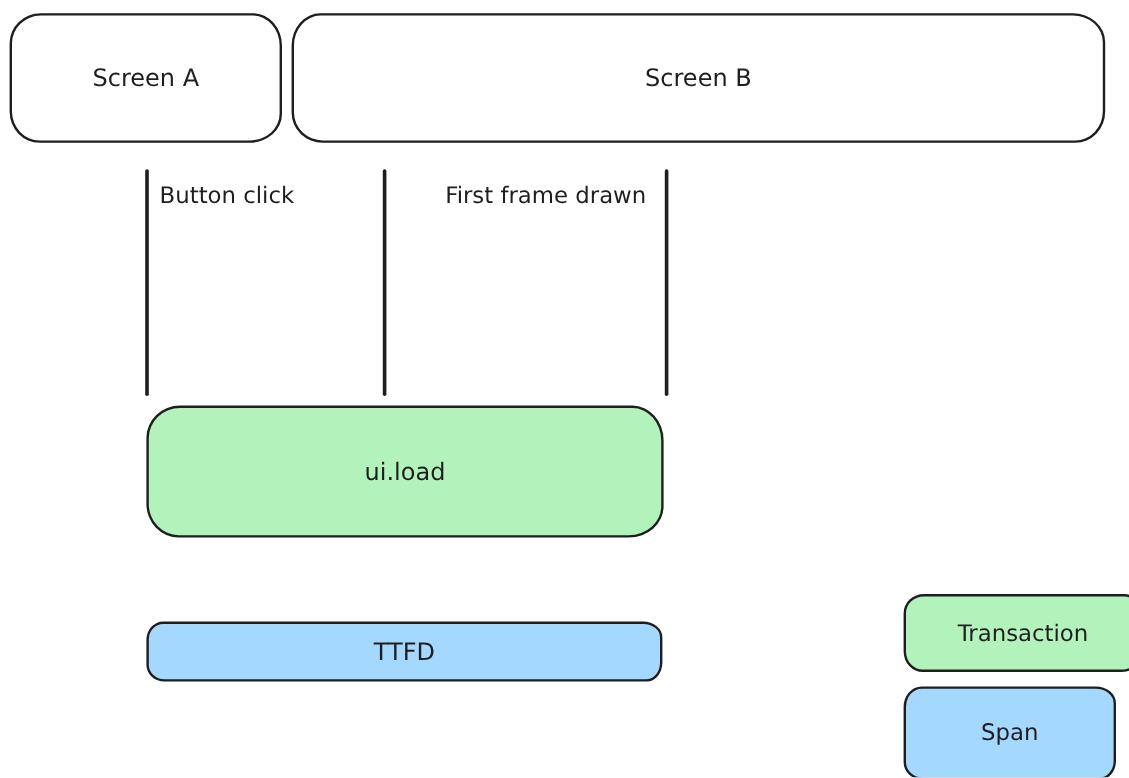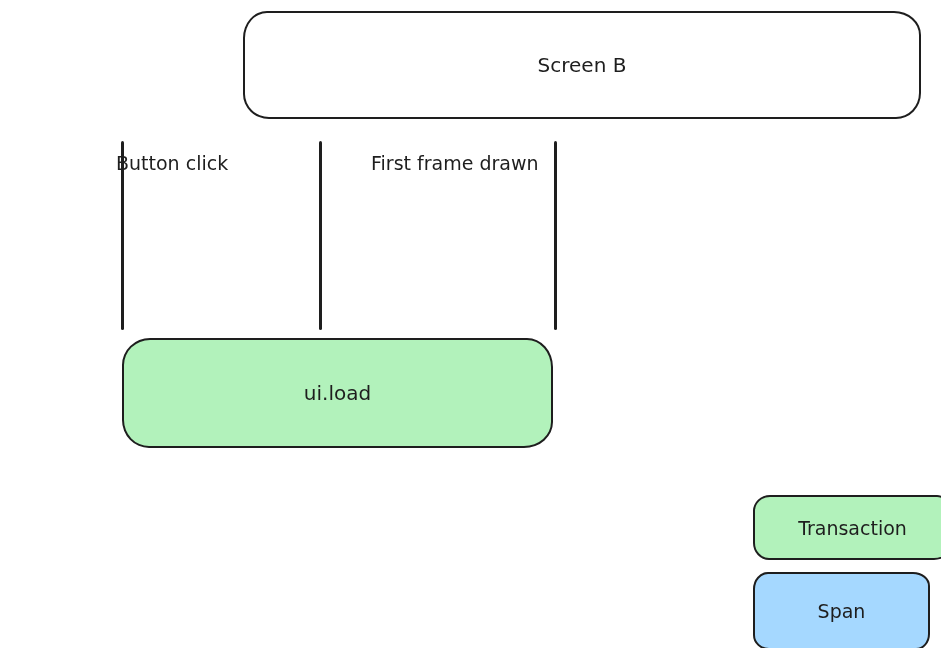--- a/index.html
+++ b/index.html
@@ -32,52 +32,58 @@
   .marker-line{
     position:absolute;top:141px;height:189px;width:3px;
     background:var(--stroke);border-radius:2px;
   }
   #marker-line-0{left:121px;}
   #marker-line-1{left:319px;}
   #marker-line-2{left:554px;}
   .marker-label{
     position:absolute;top:152px;font-size:19px;white-space:nowrap;
   }
-  #marker-label-0{left:116px;}
+  #marker-label-0{left:133px;}
   #marker-label-1{left:328px;margin-left:43px;}
   #marker-label-2{left:562px;}
   
   .bar-transaction{background:var(--transaction);}
   .bar-span{background:var(--span);}
   #bar-ui-load{left:122px;top:338px;width:431px;height:110px;border-radius:28px 26px 29px 27px / 27px 29px 26px 28px;}
   #bar-ttid{left:122px;top:459px;width:206px;height:52px;border-radius:15px 13px 16px 14px / 14px 16px 13px 15px;}
   #bar-ttfd{left:122px;top:518px;width:430px;height:50px;border-radius:14px 16px 13px 15px / 15px 13px 16px 14px;}
   
   #legend-transaction{left:753px;top:495px;width:199px;height:65px;border-radius:17px 15px 18px 16px / 16px 18px 15px 17px;font-size:19px;}
   #legend-span{left:753px;top:572px;width:177px;height:78px;border-radius:15px 17px 14px 16px / 17px 14px 16px 15px;font-size:19px;}
 </style>
 </head>
 <body>
 
 <div class="canvas">
 
+  <div class="box" id="screen-a">
+    <span>Screen A</span>
+  </div>
   <div class="box" id="screen-b">
     <span>Screen B</span>
   </div>
 
   <div class="marker-line" id="marker-line-0"></div>
   <div class="marker-line" id="marker-line-1"></div>
   <div class="marker-line" id="marker-line-2"></div>
 
   <div class="marker-label" id="marker-label-0">Button click</div>
   <div class="marker-label" id="marker-label-1">First frame drawn</div>
 
   <div class="box bar-transaction" id="bar-ui-load">
     <span>ui.load</span>
   </div>
+  <div class="box bar-span" id="bar-ttfd">
+    <span>TTFD</span>
+  </div>
 
   <div class="box bar-transaction" id="legend-transaction">
     <span>Transaction</span>
   </div>
   <div class="box bar-span" id="legend-span">
     <span>Span</span>
   </div>
 
 </div>
 

